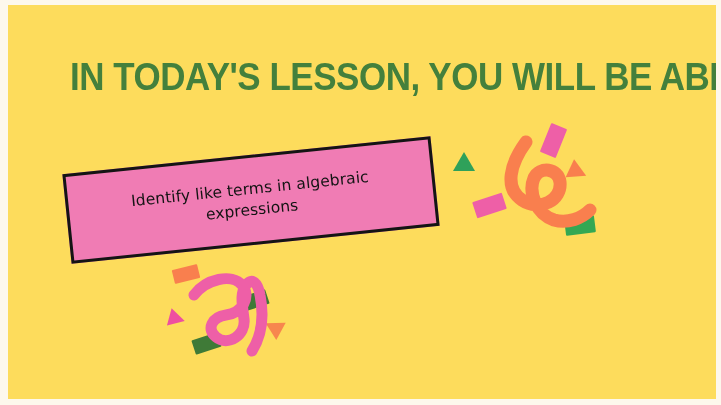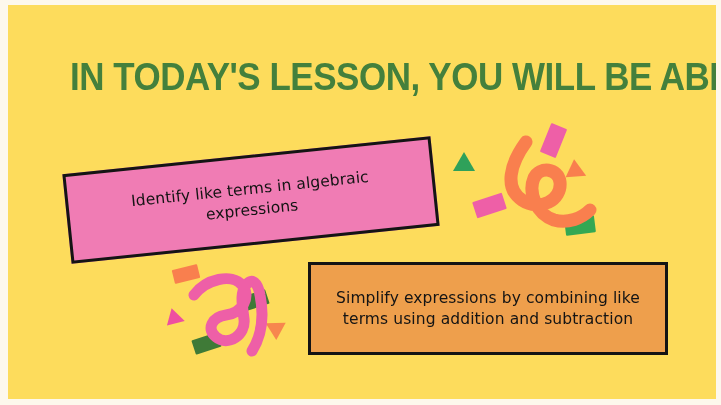--- a/index.html
+++ b/index.html
@@ -145,18 +145,15 @@
                  C 26 48, 20 60, 30 68 C 42 78, 60 66, 58 50
                  C 56 34, 54 24, 60 16 C 66 8, 72 14, 74 26
                  C 78 46, 76 66, 66 82" fill="none" stroke="#EE5FA7" stroke-width="11" stroke-linecap="round" stroke-linejoin="round"></path>
       </svg>
     </div>
 
     <div class="box box-pink">
       <span class="box-text">Identify like terms in algebraic expressions</span>
     </div>
 
-    <div class="box box-orange">
-      <span class="box-text">Simplify expressions by combining like terms using addition and subtraction</span>
-    </div>
 
   </div>
 </div>
 
 </body></html>

